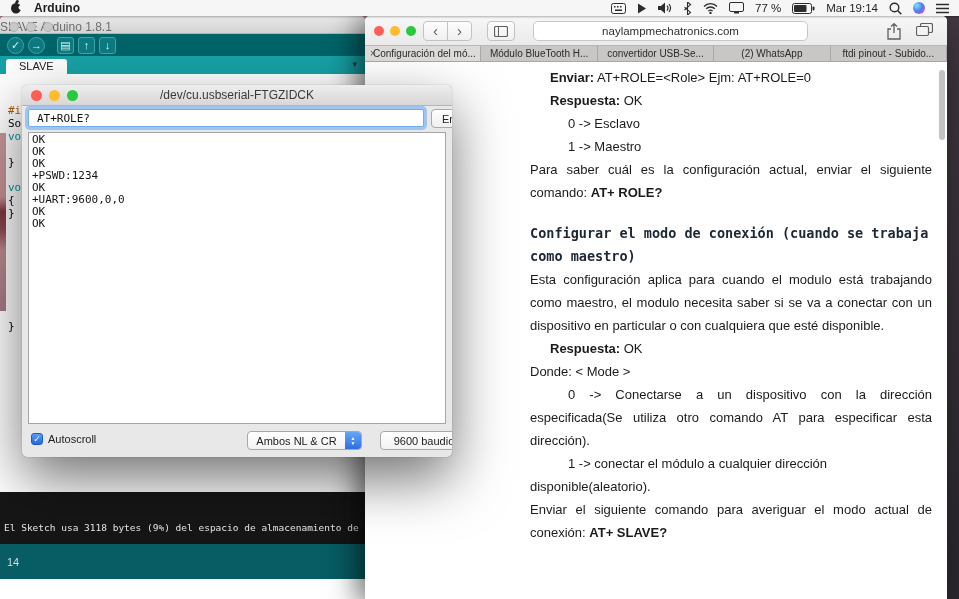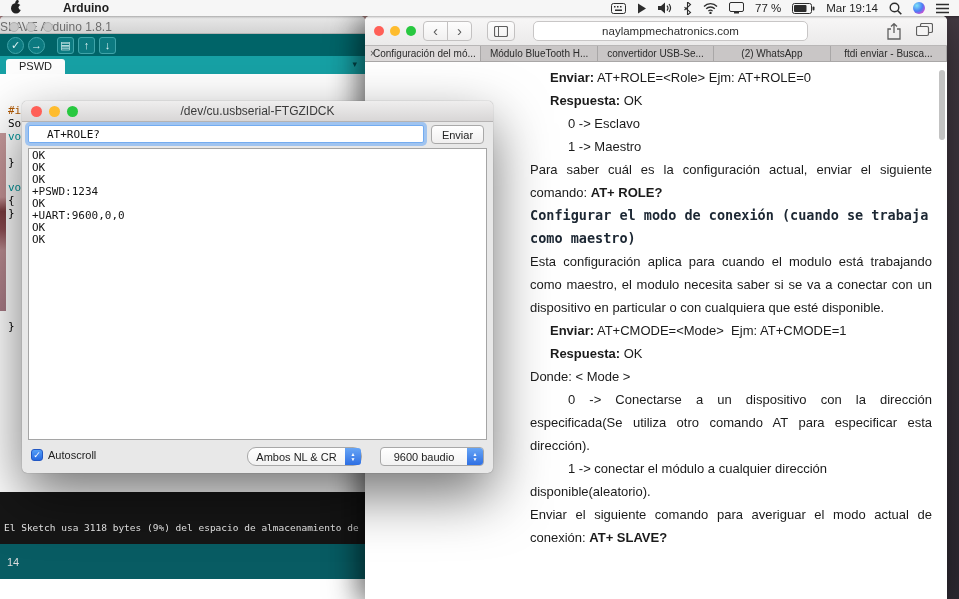--- a/index.html
+++ b/index.html
@@ -4,21 +4,21 @@
 <style>
   * { box-sizing: border-box; margin: 0; padding: 0; }
   html,body { width:959px; height:599px; }
   body { font-family: "Liberation Sans", sans-serif; }
   .stage { position:relative; width:959px; height:599px; overflow:hidden;
            background: linear-gradient(100deg,#b5898c 0%,#c59a96 30%,#6e5a62 72%,#2e2a33 100%); }
 
   
   .menubar { position:absolute; left:0; top:0; width:959px; height:16px; z-index:9;
              background:#f6f6f6; box-shadow:0 1px 2px rgba(0,0,0,.3);
-             display:flex; align-items:center; padding:0 10px; font-size:11.5px; color:#1d1d1d;gap:29px; }
+             display:flex; align-items:center; padding:0 10px; font-size:11.5px; color:#1d1d1d; }
   .menubar .appname { font-weight:bold; margin-left:12px; font-size:12px; }
   .mb-right { margin-left:auto; display:flex; align-items:center; gap:11px; }
   .mb-right svg { display:block; }
   .siri-orb { width:12px; height:12px; border-radius:50%;
               background: radial-gradient(circle at 32% 30%, #7de4f7, #4a7df5 48%, #c94fd4 78%, #f05574); }
   .mb-text { font-size:11.5px; color:#1d1d1d; }
 
   
   .win-arduino { position:absolute; left:0; top:16px; width:365px; height:583px; z-index:1;
                  border-radius:5px 5px 0 0; overflow:hidden; background:#fff;
@@ -78,55 +78,55 @@
   .br-tab.active { background:#dedbdb; }
   .tab-close { position:absolute; left:5px; top:0; font-size:10px; color:#555; line-height:16px; }
   .br-content { position:relative; height:537px; background:#ffffff; overflow:hidden; }
   .article { position:absolute; left:165px; top:0; width:402px; padding-top:4px; color:#1b1b1b; }
   .article p { font-size:13px; line-height:23px; text-align:justify; }
   .article p.cmd { padding-left:20px; text-align:left; }
   .article p.plain { text-align:left; }
   .article p.opt { text-indent:38px; text-align:left; }
   .article p.optwrap { text-indent:38px; text-align:justify; }
   .article h2 { font-family:"DejaVu Sans Mono", monospace; font-size:13.5px; font-weight:bold;
-                line-height:23px; color:#1c2733; text-align:left; }
+                line-height:23px; color:#1c2733; margin-top:18px; text-align:left; }
   .scroll-thumb { position:absolute; right:2px; top:8px; width:6px; height:70px; border-radius:3px; background:#c3c3c3; }
 
   
-  .win-serial { position:absolute; left:22px; top:101px; width:471px; height:372px; z-index:5;
+  .win-serial { position:absolute; left:22px; top:85px; width:430px; height:372px; z-index:5;
                 background:#e8e8e8; border-radius:5px; overflow:hidden;
                 box-shadow:0 22px 55px rgba(0,0,0,.55), 0 0 1px rgba(0,0,0,.5); }
   .sm-titlebar { position:relative; height:21px; background:linear-gradient(#efeeee,#d8d6d6);
                  border-bottom:1px solid #b5b3b3; text-align:center; line-height:21px;
                  font-size:12px; color:#3a3a3a; }
   .sm-lights { position:absolute; left:9px; top:5px; display:flex; gap:7px; }
   .sm-lights i { width:11px; height:11px; border-radius:50%; }
   .sm-input { position:absolute; left:6px; top:24px; width:396px; height:18px; background:#fff;
               border:1px solid #74acf0; border-radius:2px; outline:none;
               box-shadow:0 0 0 3px rgba(101,165,245,.55);
-              font-family:"DejaVu Sans Mono", monospace; font-size:11px; color:#111; padding:0 18px; }
+              font-family:"DejaVu Sans Mono", monospace; font-size:11px; color:#111; padding:0 8px; }
   .sm-send { position:absolute; left:409px; top:24px; width:53px; height:19px;
              background:linear-gradient(#ffffff,#f0efef); border:1px solid #a9a9a9; border-radius:4px;
              font-family:"Liberation Sans", sans-serif; font-size:11px; color:#222; }
   .sm-output { position:absolute; left:6px; top:47px; right:6px; bottom:33px; background:#fff;
                border:1px solid #a5a5a5; padding:1px 3px; overflow:hidden;
                font-family:"DejaVu Sans Mono", monospace; font-size:11px; line-height:12px; color:#141414; }
   .sm-bottom { position:absolute; left:0; bottom:0; width:100%; height:32px; }
   .sm-check { position:absolute; left:9px; top:8px; display:flex; align-items:center; gap:5px;
               font-size:11px; color:#222; }
   .sm-check .box { width:12px; height:12px; border-radius:3px; background:linear-gradient(#55a0f8,#2568e0);
                    border:1px solid #2258c4; color:#fff; font-size:9px; line-height:11px; text-align:center; }
   .sm-dd { position:absolute; top:6px; height:19px; display:flex; align-items:center;
            background:linear-gradient(#ffffff,#f2f2f2); border:1px solid #a8a8a8; border-radius:4px;
            font-size:11px; color:#222; }
   .sm-dd .lbl { flex:1; text-align:center; padding:0 4px; white-space:nowrap; }
   .sm-dd .dd-arrows { width:16px; align-self:stretch; border-radius:0 3px 3px 0;
                       background:linear-gradient(#67a5f5,#2e6fe3); display:flex; flex-direction:column;
                       align-items:center; justify-content:center; color:#fff; font-size:5px; line-height:5px; }
-  .dd1 { left:225px; width:115px;border-radius:9px; }
+  .dd1 { left:225px; width:115px; }
   .dd2 { left:358px; width:104px; }
 </style>
 </head>
 <body>
 
 <div class="stage">
 
   <div class="menubar">
     <span>
       <svg width="12" height="14" viewBox="0 0 12 14">
@@ -221,21 +221,21 @@
           <span>▤</span>
         </div>
       <div class="abtn sq">
           <span>↑</span>
         </div>
       <div class="abtn sq">
           <span>↓</span>
         </div>
     </div>
     <div class="ard-tabbar">
-      <div class="ard-tab">PSWD</div>
+      <div class="ard-tab">SLAVE</div>
       <div class="ard-tabmenu"><span>▾</span></div>
     </div>
     <div class="ard-editor">
       <span class="frag" style="top: 30px; color: rgb(178, 89, 0);">#in</span>
       <span class="frag" style="top: 43px; color: rgb(0, 0, 0);">Sof</span>
       <span class="frag" style="top: 56px; color: rgb(0, 151, 156);">vo</span>
       <span class="frag" style="top: 82px; color: rgb(0, 0, 0);">}</span>
       <span class="frag" style="top: 107px; color: rgb(0, 151, 156);">vo</span>
       <span class="frag" style="top: 120px; color: rgb(0, 0, 0);">{</span>
       <span class="frag" style="top: 133px; color: rgb(0, 0, 0);">}</span>
@@ -286,32 +286,31 @@
       </span>
     </div>
     <div class="br-tabbar">
       <div class="br-tab active">
         <span class="tab-close">×</span>
         <span>Configuración del mó...</span>
       </div>
       <div class="br-tab"><span>Módulo BlueTooth H...</span></div>
       <div class="br-tab"><span>convertidor USB-Se...</span></div>
       <div class="br-tab"><span>(2) WhatsApp</span></div>
-      <div class="br-tab"><span>ftdi enviar - Busca...</span></div>
+      <div class="br-tab"><span>ftdi pinout - Subido...</span></div>
     </div>
     <div class="br-content">
       <div class="article">
         <p class="cmd"><b>Enviar:</b><span> AT+ROLE=&lt;Role&gt; Ejm: AT+ROLE=0</span></p>
         <p class="cmd"><b>Respuesta:</b><span> OK</span></p>
         <p class="opt">0 -&gt; Esclavo</p>
         <p class="opt">1 -&gt; Maestro</p>
         <p><span>Para saber cuál es la configuración actual, enviar el siguiente comando: </span><b>AT+ ROLE?</b></p>
         <h2>Configurar el modo de conexión (cuando se trabaja como maestro)</h2>
         <p>Esta configuración aplica para cuando el modulo está trabajando como maestro, el modulo necesita saber si se va a conectar con un dispositivo en particular o con cualquiera que esté disponible.</p>
-        <p class="cmd"><b>Enviar:</b><span> AT+CMODE=&lt;Mode&gt;&nbsp; Ejm: AT+CMODE=1</span></p>
         <p class="cmd"><b>Respuesta:</b><span> OK</span></p>
         <p class="plain">Donde: &lt; Mode &gt;</p>
         <p class="optwrap">0 -&gt; Conectarse a un dispositivo con la dirección especificada(Se utiliza otro comando AT para especificar esta dirección).</p>
         <p class="opt">1 -&gt; conectar el módulo a cualquier dirección disponible(aleatorio).</p>
         <p><span>Enviar el siguiente comando para averiguar el modo actual de conexión: </span><b>AT+ SLAVE?</b></p>
 
       </div>
       <div class="scroll-thumb"></div>
     </div>
   </div>

